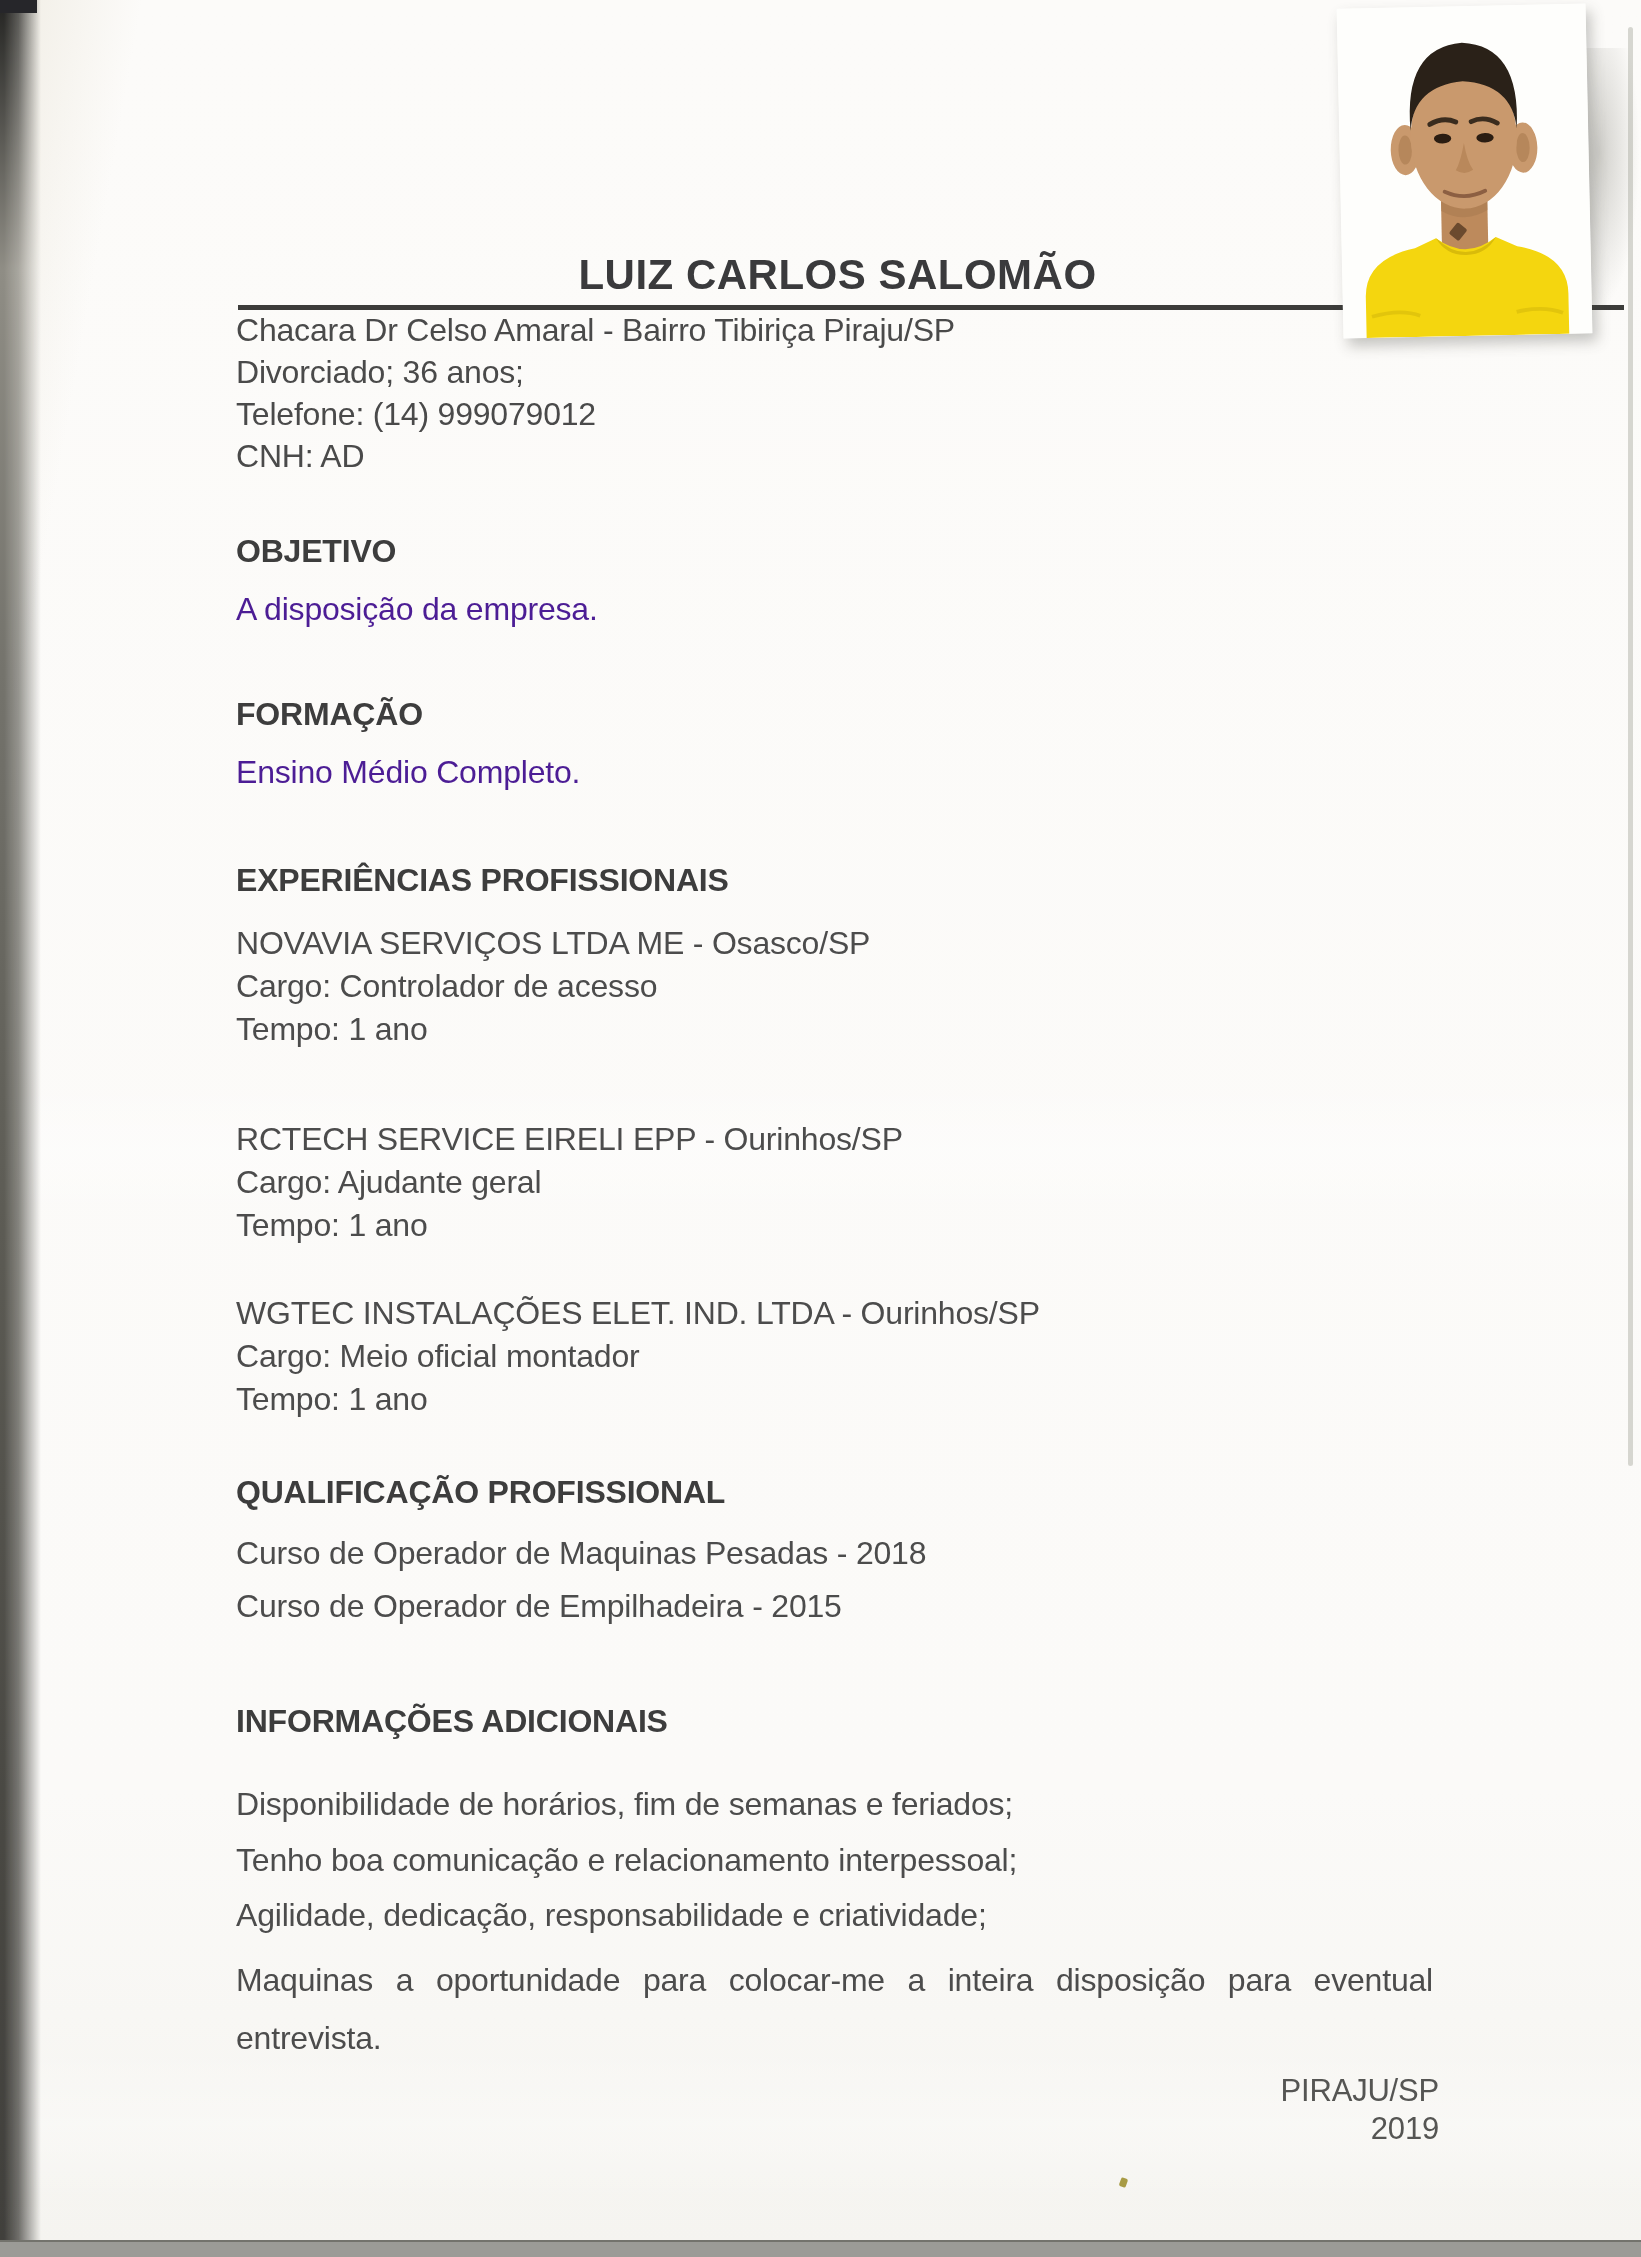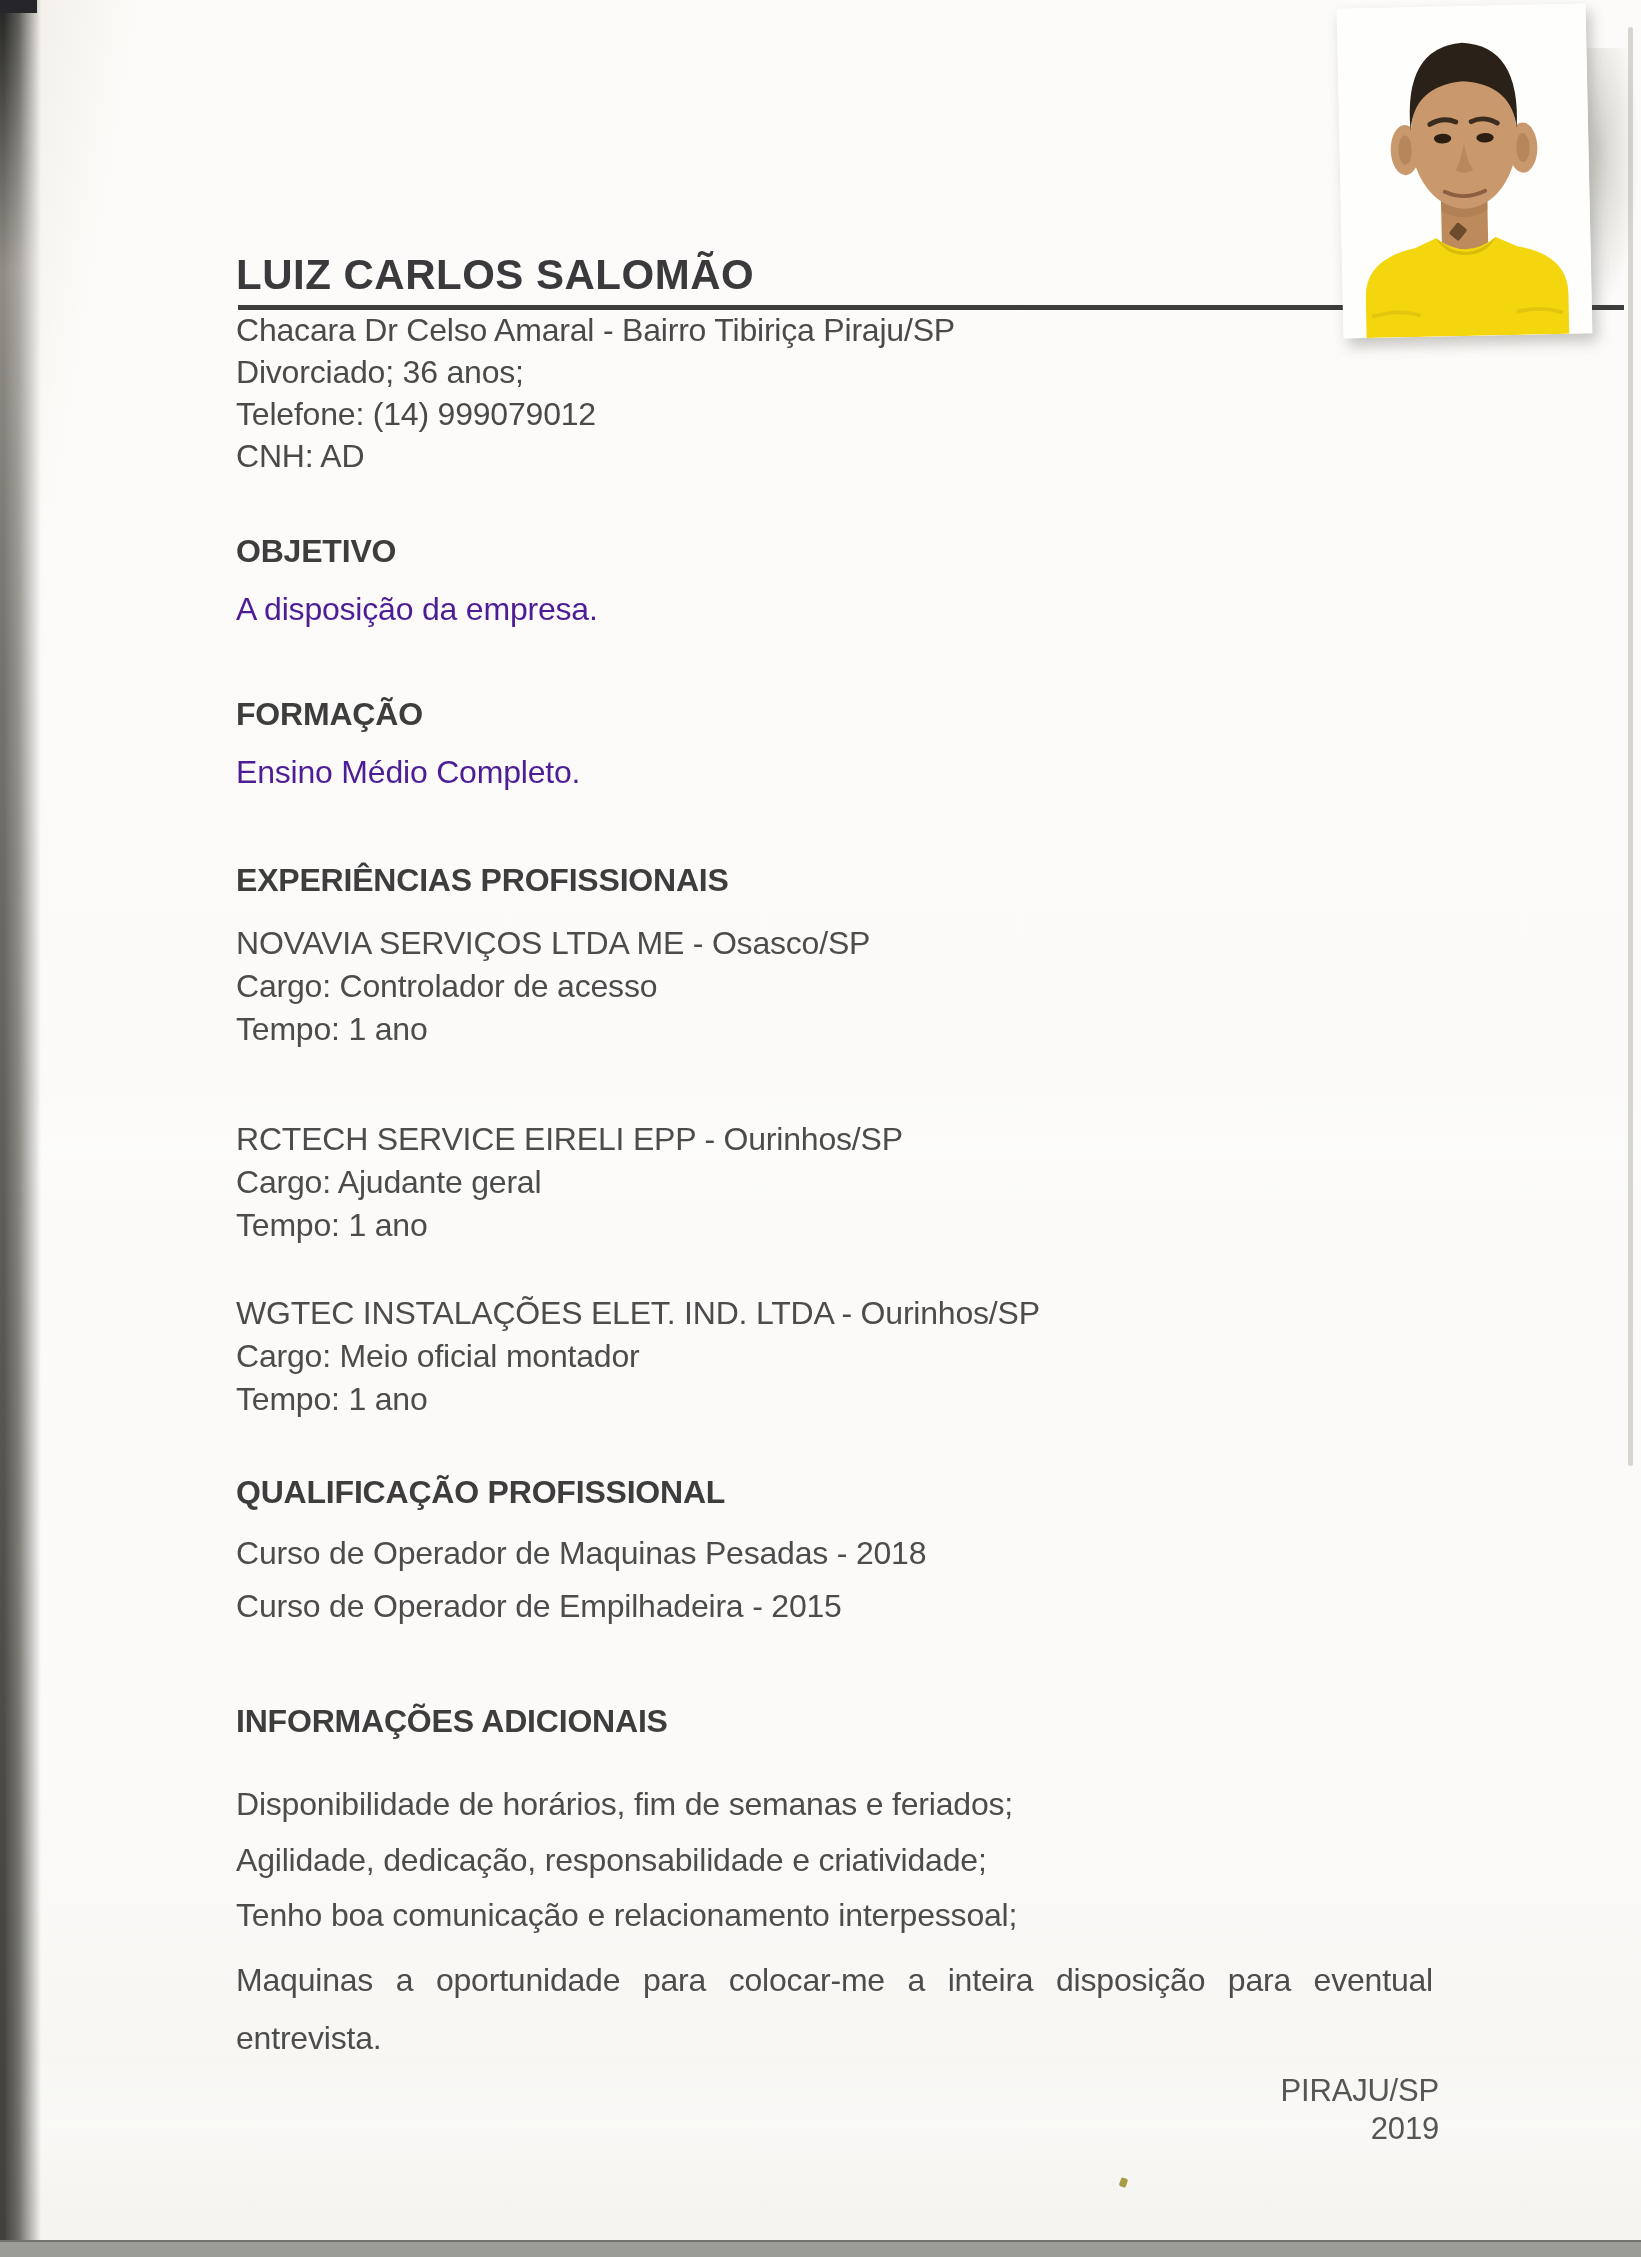--- a/index.html
+++ b/index.html
@@ -42,21 +42,21 @@
   }
   .id-photo{
     position:absolute;left:1340px;top:5.8px;width:249px;height:330px;
     background:#fdfdfb;
     transform:rotate(-1.2deg);
     box-shadow:4.8px 7.7px 13.5px rgba(70,70,64,.30);
   }
   .id-photo svg{display:block;width:100%;height:100%;}
   .candidate-name{
     position:absolute;left:236px;top:226px;width:1203px;
-    font-size:42px;font-weight:bold;color:#3a3a3c;
+    text-align:center;font-size:42px;font-weight:bold;color:#3a3a3c;
     letter-spacing:0.5px;line-height:42px;
   }
   .header-divider{position:absolute;left:238px;top:305px;width:1386px;height:4.8px;background:#3c3c3a;}
   .contact-block{
     position:absolute;left:236px;top:309px;width:1203px;
     text-align:left;font-size:32px;line-height:42px;color:#4a4a4a;letter-spacing:-0.2px;
   }
   .sec-heading{
     position:absolute;left:236px;
     font-size:32px;font-weight:bold;color:#3d3d3d;letter-spacing:-0.2px;white-space:nowrap;line-height:39px;
@@ -132,22 +132,22 @@
 
   <div class="sec-heading" style="top:1473px">QUALIFICAÇÃO PROFISSIONAL</div>
   <div class="qual-items">
     <p class="q">Curso de Operador de Maquinas Pesadas - 2018</p>
     <p class="q">Curso de Operador de Empilhadeira - 2015</p>
   </div>
 
   <div class="sec-heading" style="top:1702px">INFORMAÇÕES ADICIONAIS</div>
   <div class="add-lines">
     <p class="a">Disponibilidade de horários, fim de semanas e feriados;</p>
+    <p class="a">Tenho boa comunicação e relacionamento interpessoal;</p>
     <p class="a">Agilidade, dedicação, responsabilidade e criatividade;</p>
-    <p class="a">Tenho boa comunicação e relacionamento interpessoal;</p>
     <p class="a-just">Maquinas a oportunidade para colocar-me a inteira disposição para eventual</p>
     <p class="a-last">entrevista.</p>
   </div>
 
   <div class="footer-block">
     <div>PIRAJU/SP</div>
     <div>2019</div>
   </div>
 
   <div class="photo-smudge"></div>

